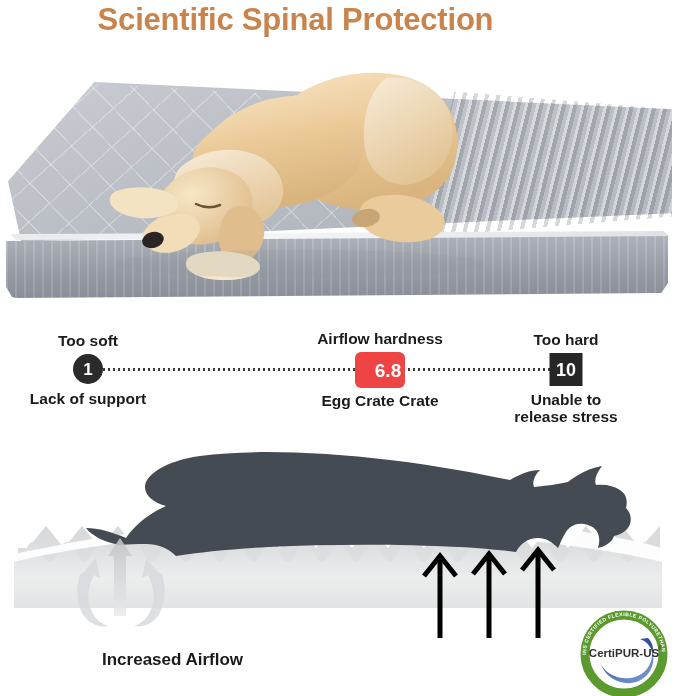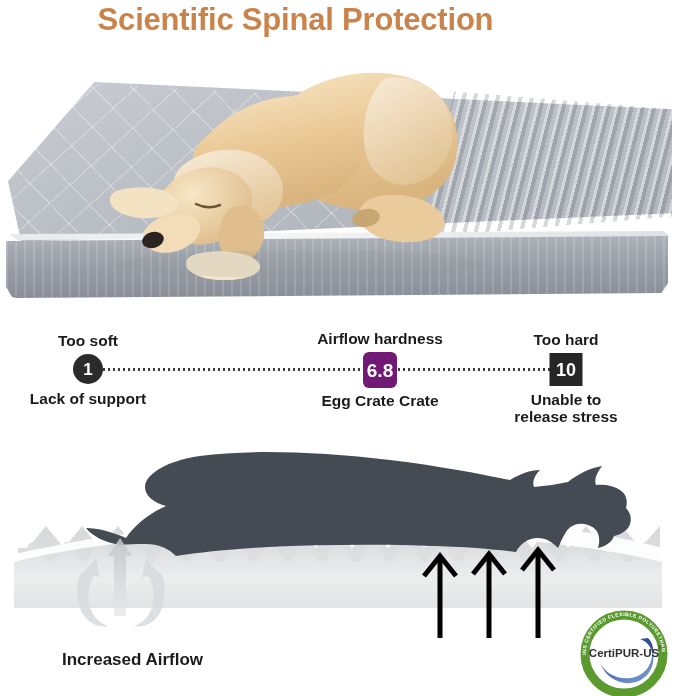--- a/index.html
+++ b/index.html
@@ -165,22 +165,23 @@
   }
   .chip-circle {
     width: 30px; height: 30px;
     border-radius: 50%;
     background: #2b2b2b;
     font-size: 17px;
   }
   .chip-square-orange {
     width: 34px; height: 36px;
     border-radius: 6px;
-    background: #701a75;
+    background: #ef4444;
     font-size: 19px;
+    padding-left: 16px;
   }
   .chip-square-dark {
     width: 33px; height: 33px;
     border-radius: 0;
     background: #262626;
     font-size: 18px;
   }
 
   
   #foam {
@@ -191,20 +192,21 @@
     height: 216px;
   }
 
   
   .caption {
     position: absolute;
     font-size: 17px;
     font-weight: bold;
     color: #1b1b1b;
     white-space: nowrap;
+    margin-left: 40px;
   }
   #caption-airflow { top: 650px; left: 62px; }
   #caption-pressure { top: 650px; left: 368px; }
 
   
   #badge {
     position: absolute;
     top: 608px;
     left: 578px;
     width: 92px;

